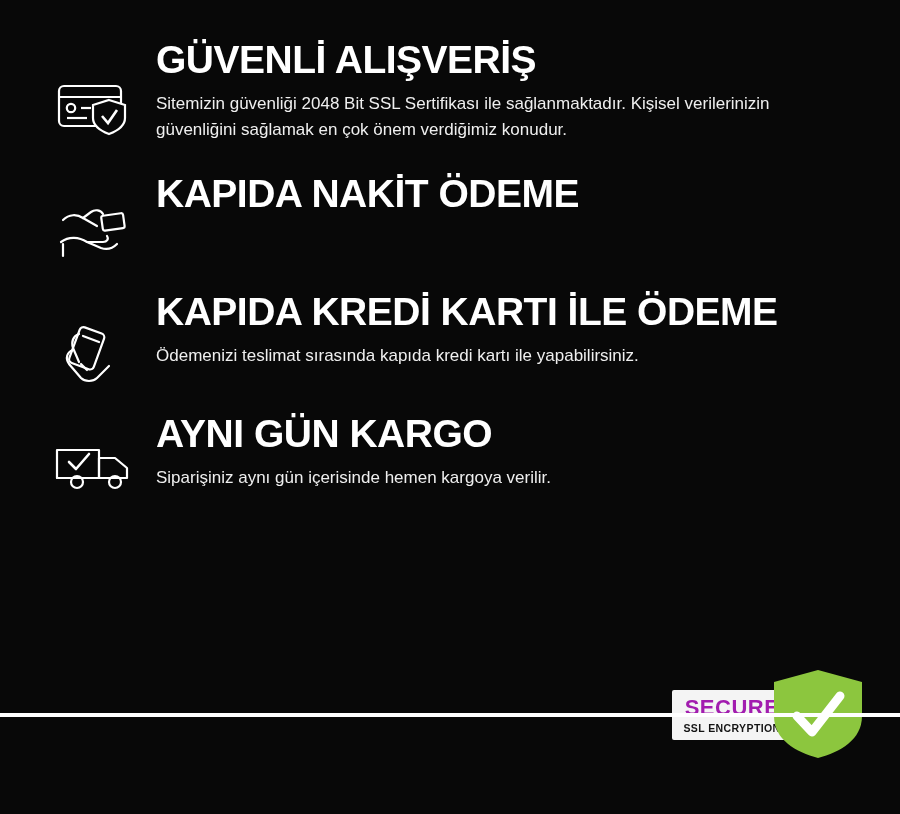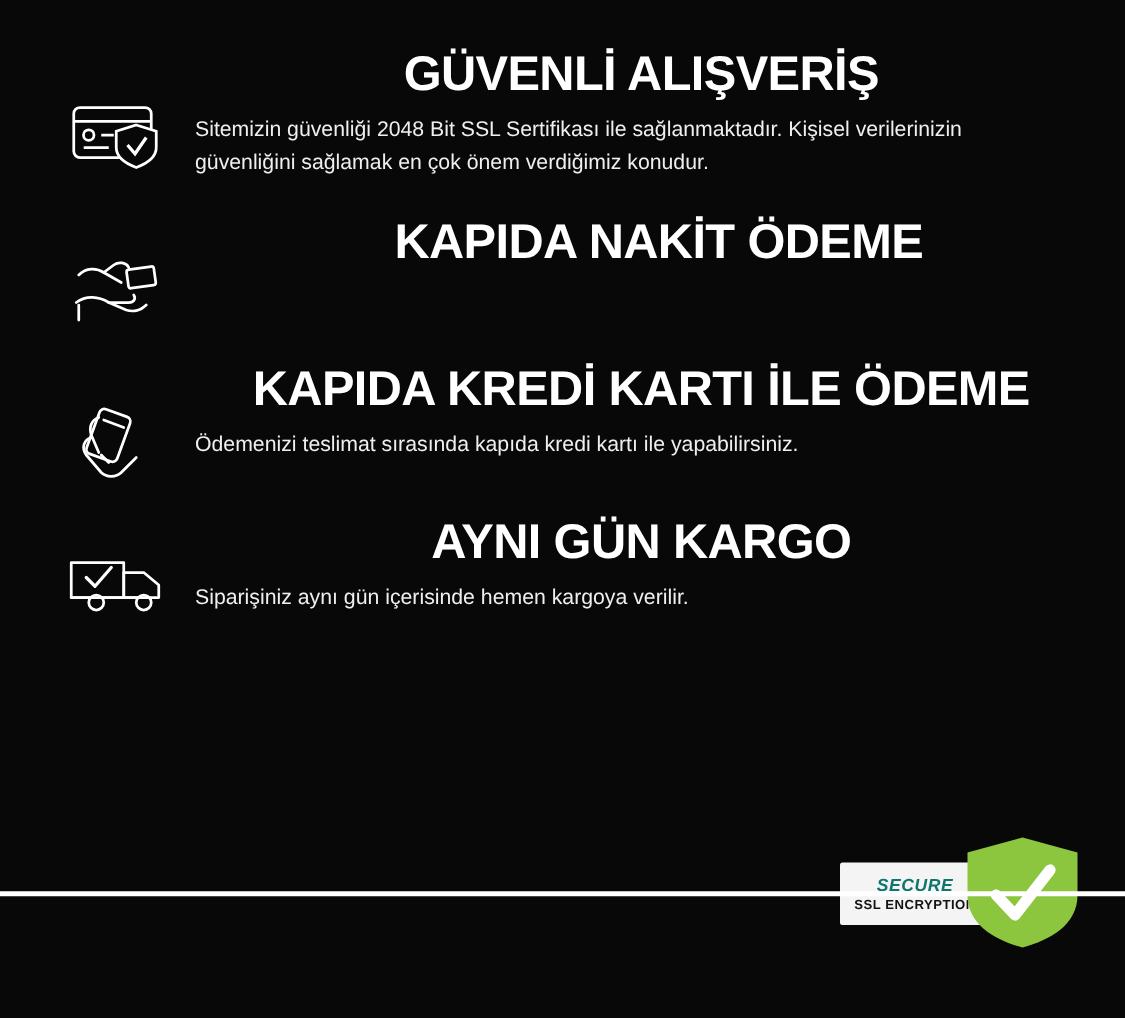--- a/index.html
+++ b/index.html
@@ -54,35 +54,34 @@
     padding-left: 6px;
   }
 
   .feature-title {
     font-size: 39px;
     font-weight: bold;
     letter-spacing: -0.5px;
     line-height: 1.05;
     margin: 0 0 10px 0;
     color: #ffffff;
-    text-align: center;
   }
 
   .feature-desc {
     font-size: 17px;
     line-height: 1.55;
     color: #efefef;
     margin: 0;
     max-width: 690px;
     font-weight: 400;
   }
 
   
   .f1 .feature-icon { padding-top: 38px; }
-  .f2 { margin-top: 12px; gap: 28px; }
+  .f2 { margin-top: 12px; }
   .f2 .feature-icon { padding-top: 30px; }
   .f3 { margin-top: 10px; }
   .f3 .feature-icon { padding-top: 28px; }
   .f4 { margin-top: 14px; }
   .f4 .feature-icon { padding-top: 26px; }
 
   .divider {
     position: absolute;
     left: 0;
     top: 713px;
@@ -130,26 +129,25 @@
     width: 120px;
     height: 50px;
     background: #f4f4f4;
     border-radius: 2px;
     display: flex;
     flex-direction: column;
     align-items: center;
     justify-content: center;
   }
   .secure-label .l1 {
-    color: #0f766e;
-    font-size: 14px;
+    color: #a21caf;
+    font-size: 22px;
     font-weight: bold;
     letter-spacing: 0.5px;
     line-height: 1;
-    font-style: italic;
   }
   .secure-label .l2 {
     color: #141414;
     font-size: 10.5px;
     font-weight: bold;
     letter-spacing: 0.4px;
     margin-top: 4px;
     line-height: 1;
   }
   .shield-badge {

